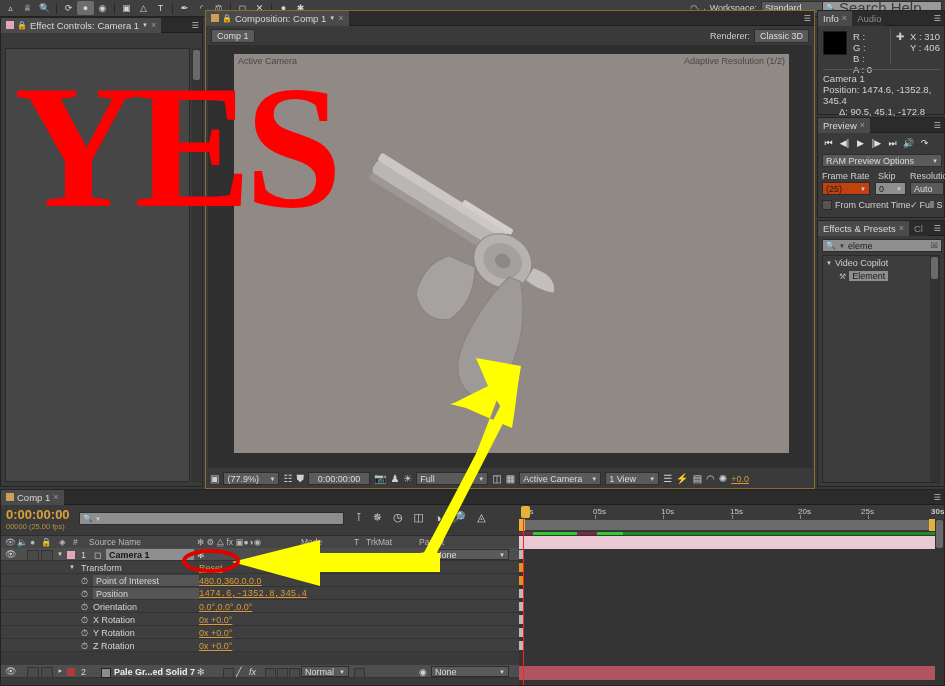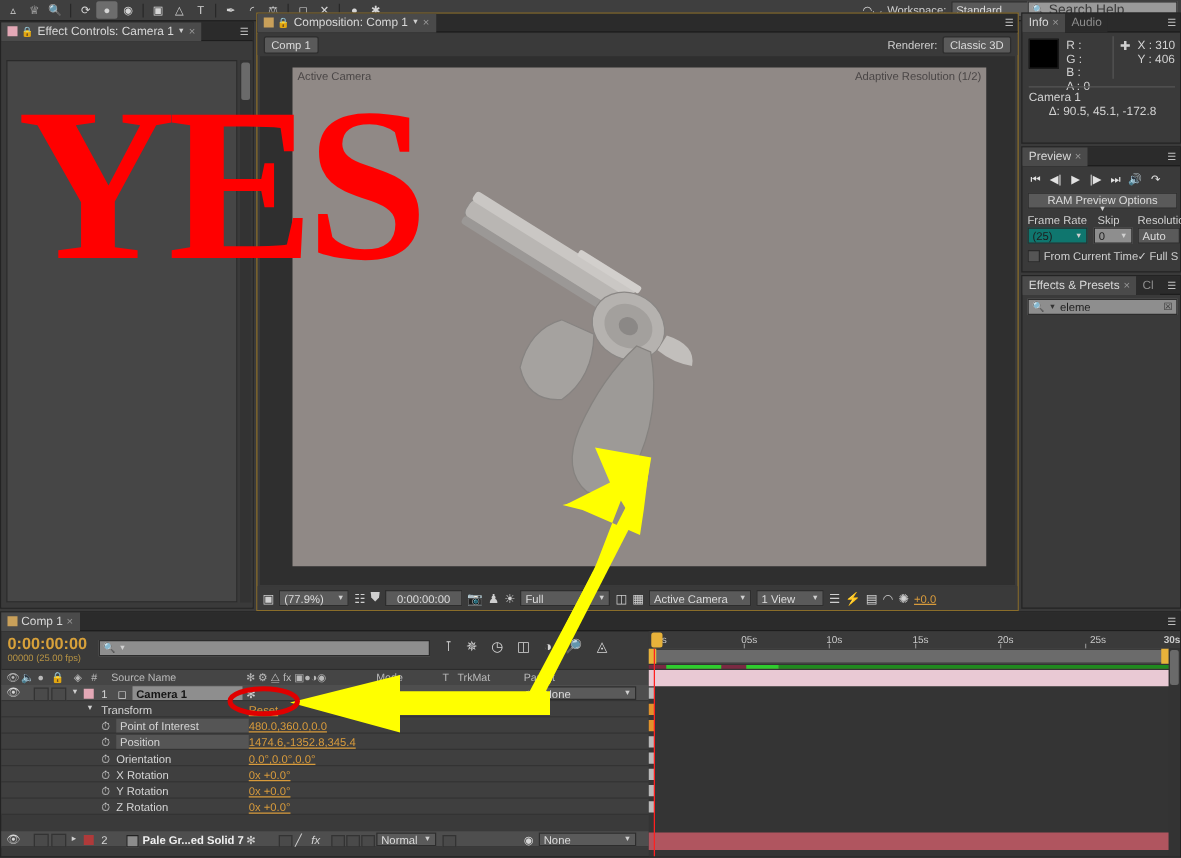--- a/index.html
+++ b/index.html
@@ -111,21 +111,21 @@
     <span style="font-size:9px;">◠◡</span>
     <span style="font-size:9px;color:#cfcfcf;">Workspace:</span>
     <span class="dd" style="width:105px;height:13px;">
       <span>Standard</span>
       <span class="caret">▼</span>
     </span>
   </div>
 
   <div class="abs" style="left:822px;top:1px;width:120px;height:13px;background:#9a9a9a;border:1px solid #2c2c2c;display:flex;align-items:center;padding:0 3px;box-sizing:border-box;gap:3px;">
     <span style="font-size:8px;color:#333;">🔍</span>
-    <span style="font-size:11px;color:#3a3a3a;">Search Help</span>
+    <span style="font-size:15px;color:#3a3a3a;">Search Help</span>
   </div>
 </div>
 
 <div id="efx" class="panel">
   <div class="tabbar">
     <div class="tab">
       <span class="sw" style="background:#e3a8b6;"></span>
       <span style="font-size:8px;">🔒</span>
       <span>Effect Controls: Camera 1</span>
       <span class="caret">▼</span>
@@ -239,20 +239,21 @@
   </div>
   <div class="abs" style="left:72px;top:18px;border-left:1px solid #555;height:34px;"></div>
   <div class="abs" style="left:78px;top:20px;">✚</div>
   <div class="abs infolbl" style="left:92px;top:20px;">
     <div>X : 310</div>
     <div>Y : 406</div>
   </div>
   <div class="abs" style="left:5px;top:58px;right:4px;border-top:1px solid #555;"></div>
   <div class="abs infolbl" style="left:5px;top:62px;right:3px;">
     <div>Camera 1</div>
+    <div>Position: 1474.6, -1352.8, 345.4</div>
     <div style="text-align:center;">Δ: 90.5, 45.1, -172.8</div>
   </div>
 </div>
 
 <div id="prev" class="panel">
   <div class="tabbar">
     <div class="tab">
       <span>Preview</span>
       <span class="tabx">×</span>
     </div>
@@ -260,28 +261,28 @@
   </div>
   <div class="abs" style="left:3px;top:18px;display:flex;align-items:center;gap:1px;">
     <span class="tctl">⏮</span>
     <span class="tctl">◀|</span>
     <span class="tctl">▶</span>
     <span class="tctl">|▶</span>
     <span class="tctl">⏭</span>
     <span class="tctl">🔊</span>
     <span class="tctl">↷</span>
   </div>
-  <div class="dd abs" style="left:4px;top:36px;width:120px;height:13px;flex-direction:column;">
+  <div class="dd abs" style="left:4px;top:36px;width:120px;height:13px;">
     <span>RAM Preview Options</span>
     <span class="caret">▼</span>
   </div>
   <div class="abs" style="left:4px;top:53px;font-size:9px;color:#d0d0d0;">Frame Rate</div>
   <div class="abs" style="left:60px;top:53px;font-size:9px;color:#d0d0d0;">Skip</div>
   <div class="abs" style="left:92px;top:53px;font-size:9px;color:#d0d0d0;">Resolutio</div>
-  <div class="dd abs" style="left:4px;top:64px;width:48px;height:13px;background:#0f766e;color:#1d1d1d;">
+  <div class="dd abs" style="left:4px;top:64px;width:48px;height:13px;background:#c2410c;color:#1d1d1d;">
     <span>(25)</span>
     <span class="caret">▼</span>
   </div>
   <div class="dd abs" style="left:57px;top:64px;width:31px;height:13px;background:#8e8e8e;color:#1d1d1d;">
     <span>0</span>
     <span class="caret">▼</span>
   </div>
   <div class="dd abs" style="left:92px;top:64px;width:34px;height:13px;">
     <span>Auto</span>
   </div>
@@ -304,20 +305,33 @@
     <div class="tab inactive">
       <span>Cl</span>
     </div>
     <span class="menuico">☰</span>
   </div>
   <div class="abs" style="left:4px;top:18px;width:120px;height:13px;background:#8e8e8e;border:1px solid #2c2c2c;display:flex;align-items:center;gap:3px;padding:0 3px;box-sizing:border-box;">
     <span style="font-size:8px;color:#333;">🔍</span>
     <span class="caret" style="color:#333;">▼</span>
     <span style="font-size:9px;color:#1d1d1d;flex:1;">eleme</span>
     <span style="font-size:8px;color:#333;">☒</span>
+  </div>
+  <div class="abs" style="left:4px;top:34px;right:4px;bottom:3px;background:#3d3d3d;border:1px solid #2a2a2a;">
+    <div style="display:flex;align-items:center;gap:3px;padding:2px 3px;font-size:9px;color:#d0d0d0;">
+      <span class="caret">▼</span>
+      <span>Video Copilot</span>
+    </div>
+    <div style="display:flex;align-items:center;gap:3px;padding:1px 3px 1px 16px;font-size:9px;">
+      <span style="font-size:8px;color:#b8b8b8;">⚒</span>
+      <span style="background:#8e8e8e;color:#1a1a1a;padding:0 3px;">Element</span>
+    </div>
+    <div class="abs" style="right:0;top:0;bottom:0;width:9px;background:#333;">
+      <div style="position:absolute;left:1px;top:1px;width:7px;height:22px;background:#6a6a6a;border-radius:2px;"></div>
+    </div>
   </div>
 </div>
 
 <div id="tl" class="panel">
   <div class="tabbar">
     <div class="tab">
       <span class="sw" style="background:#c9a05a;"></span>
       <span>Comp 1</span>
       <span class="tabx">×</span>
     </div>
@@ -384,21 +398,21 @@
 
   <div class="row prop" style="top:84px;">
     <span class="abs" style="left:80px;top:2px;">⏱</span>
     <span class="abs propname" style="left:92px;top:1px;width:100px;">Point of Interest</span>
     <span class="abs val" style="left:198px;top:2px;">480.0,360.0,0.0</span>
   </div>
 
   <div class="row prop" style="top:97px;">
     <span class="abs" style="left:80px;top:2px;">⏱</span>
     <span class="abs propname" style="left:92px;top:1px;width:100px;">Position</span>
-    <span class="abs val" style="left:198px;top:2px;">1474.6,-1352.8,345.4</span>
+    <span class="abs val" style="left:198px;top:2px;font-family:Liberation Mono, monospace;">1474.6,-1352.8,345.4</span>
   </div>
 
   <div class="row prop" style="top:110px;">
     <span class="abs" style="left:80px;top:2px;">⏱</span>
     <span class="abs" style="left:92px;top:2px;">Orientation</span>
     <span class="abs val" style="left:198px;top:2px;">0.0°,0.0°,0.0°</span>
   </div>
 
   <div class="row prop" style="top:123px;">
     <span class="abs" style="left:80px;top:2px;">⏱</span>
@@ -446,21 +460,21 @@
       <span class="caret">▼</span>
     </span>
   </div>
 
   <div id="tlruler">
     <span class="tick" style="left:6px;">0s</span>
     <span class="tick" style="left:74px;">05s</span>
     <span class="tick" style="left:142px;">10s</span>
     <span class="tick" style="left:211px;">15s</span>
     <span class="tick" style="left:279px;">20s</span>
-    <span class="tick" style="left:353px;">25s</span>
+    <span class="tick" style="left:342px;">25s</span>
     <span class="tick" style="left:412px;font-weight:bold;">30s</span>
     <span class="tickmark" style="left:76px;"></span>
     <span class="tickmark" style="left:144px;"></span>
     <span class="tickmark" style="left:213px;"></span>
     <span class="tickmark" style="left:281px;"></span>
     <span class="tickmark" style="left:349px;"></span>
     <span class="abs" style="left:2px;top:1px;width:9px;height:12px;background:#e8b23a;border-radius:2px;"></span>
   </div>
 
   <div id="tlgrid">

